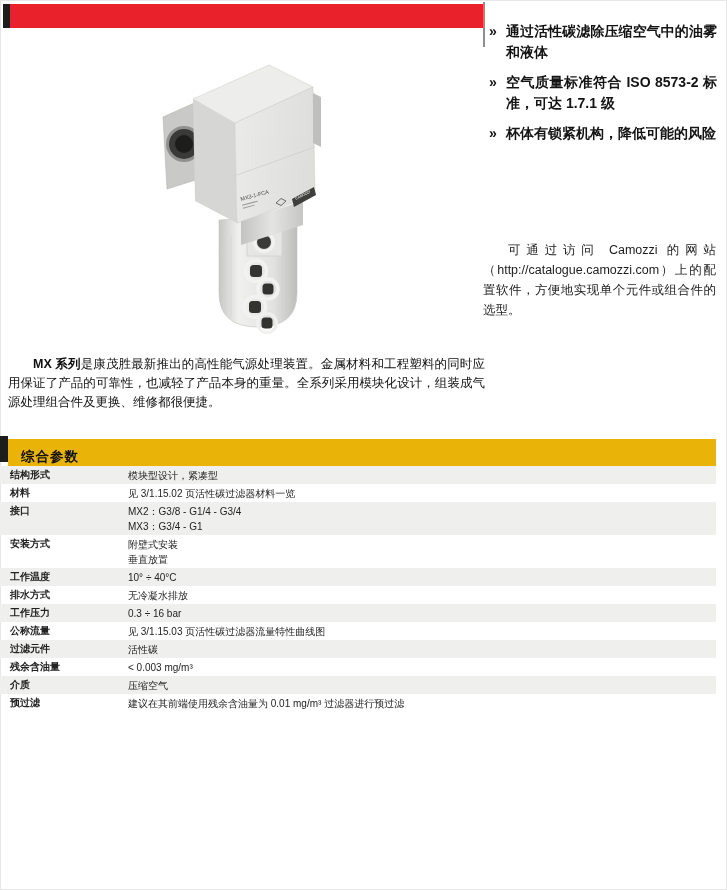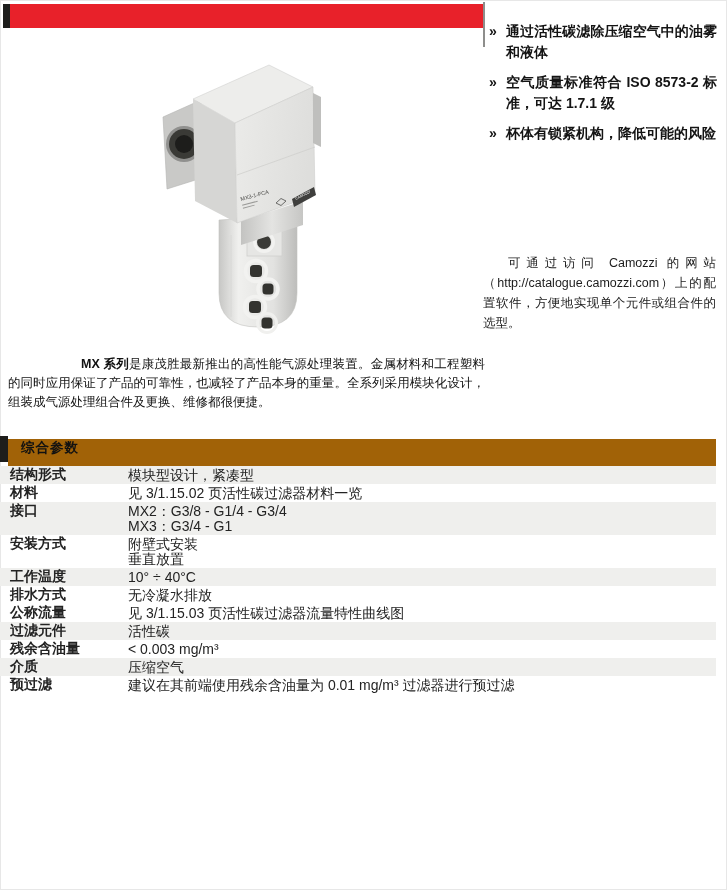--- a/index.html
+++ b/index.html
@@ -20,45 +20,45 @@
 
   
   .v-divider{position:absolute;left:483px;top:2px;width:2px;height:45px;background:#8e8e8c;}
 
   
   .right-col{position:absolute;left:489px;top:21px;width:228px;}
   .bullet{position:relative;padding-left:17px;font-weight:bold;font-size:14px;line-height:21px;color:#141414;margin-bottom:9px;text-align:justify;}
   .b-marker{position:absolute;left:0;top:0;}
 
   .web-note{
-    position:absolute;left:483px;top:240px;width:233px;
+    position:absolute;left:483px;top:227px;width:233px;
     font-size:12.5px;line-height:20px;color:#1c1c1c;
     text-indent:2em;text-align:justify;
   }
 
   
   .figure{position:absolute;left:155px;top:55px;width:190px;height:282px;}
   .figure svg{width:100%;height:100%;display:block;}
 
   
   .intro{
     position:absolute;left:8px;top:342px;width:477px;
     font-size:12.5px;line-height:19px;color:#111;
     text-indent:2em;text-align:justify;
   }
-  .intro b{font-weight:bold;margin-left:48px;}
+  .intro b{font-weight:bold;}
 
   
   .section-header{position:absolute;left:0;top:436px;width:716px;height:26px;}
   .sh-bar{position:absolute;left:0;top:0;width:8px;height:26px;background:#1d1d1b;}
-  .sh-bg{position:absolute;left:8px;top:3px;right:0;height:36px;background:#a16207;display:flex;align-items:flex-start;}
+  .sh-bg{position:absolute;left:8px;top:3px;right:0;height:36px;background:#eab308;display:flex;align-items:center;}
   .sh-title{font-weight:bold;font-size:13.5px;color:#111;padding-left:13px;letter-spacing:1px;}
 
   
-  .params{position:absolute;left:0;top:466px;width:716px;font-size:14px;color:#232323;}
+  .params{position:absolute;left:0;top:466px;width:716px;font-size:10px;color:#232323;}
   .p-row{display:flex;align-items:flex-start;}
   .p-row.shaded{background:#efefed;}
   .p-label{width:128px;padding:1.5px 4px 1.5px 10px;box-sizing:border-box;font-weight:bold;line-height:13px;}
   .p-value{flex:1;padding:1.5px 6px 1.5px 0;line-height:13px;}
   .p-value div{padding:1px 0;}
 </style>
 </head>
 <body>
 
 <div class="page">
@@ -208,20 +208,26 @@
         </div>
     </div>
 
     <div class="p-row">
       <div class="p-label">排水方式</div>
       <div class="p-value">
           <div>无冷凝水排放</div>
         </div>
     </div>
 
+    <div class="p-row shaded">
+      <div class="p-label">工作压力</div>
+      <div class="p-value">
+          <div>0.3 ÷ 16 bar</div>
+        </div>
+    </div>
 
     <div class="p-row">
       <div class="p-label">公称流量</div>
       <div class="p-value">
           <div>见 3/1.15.03 页活性碳过滤器流量特性曲线图</div>
         </div>
     </div>
 
     <div class="p-row shaded">
       <div class="p-label">过滤元件</div>

